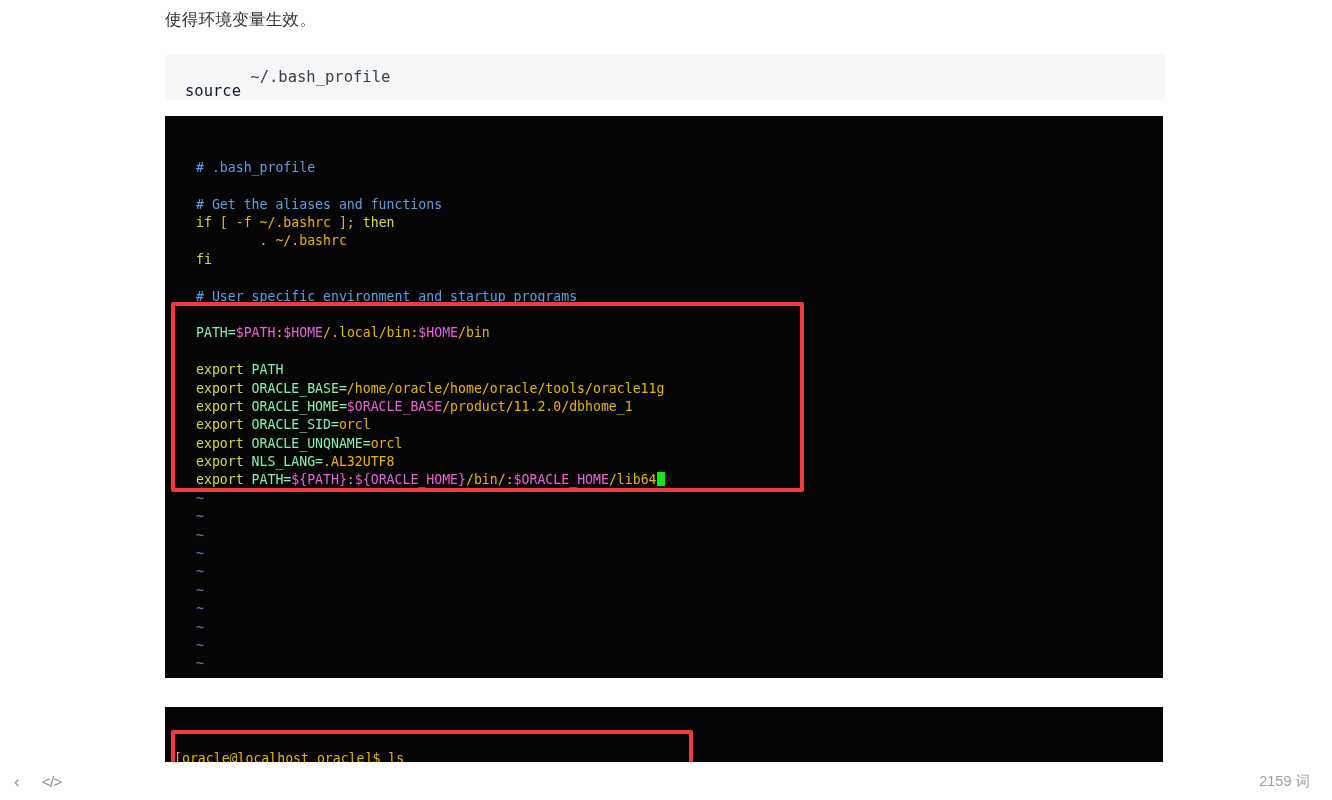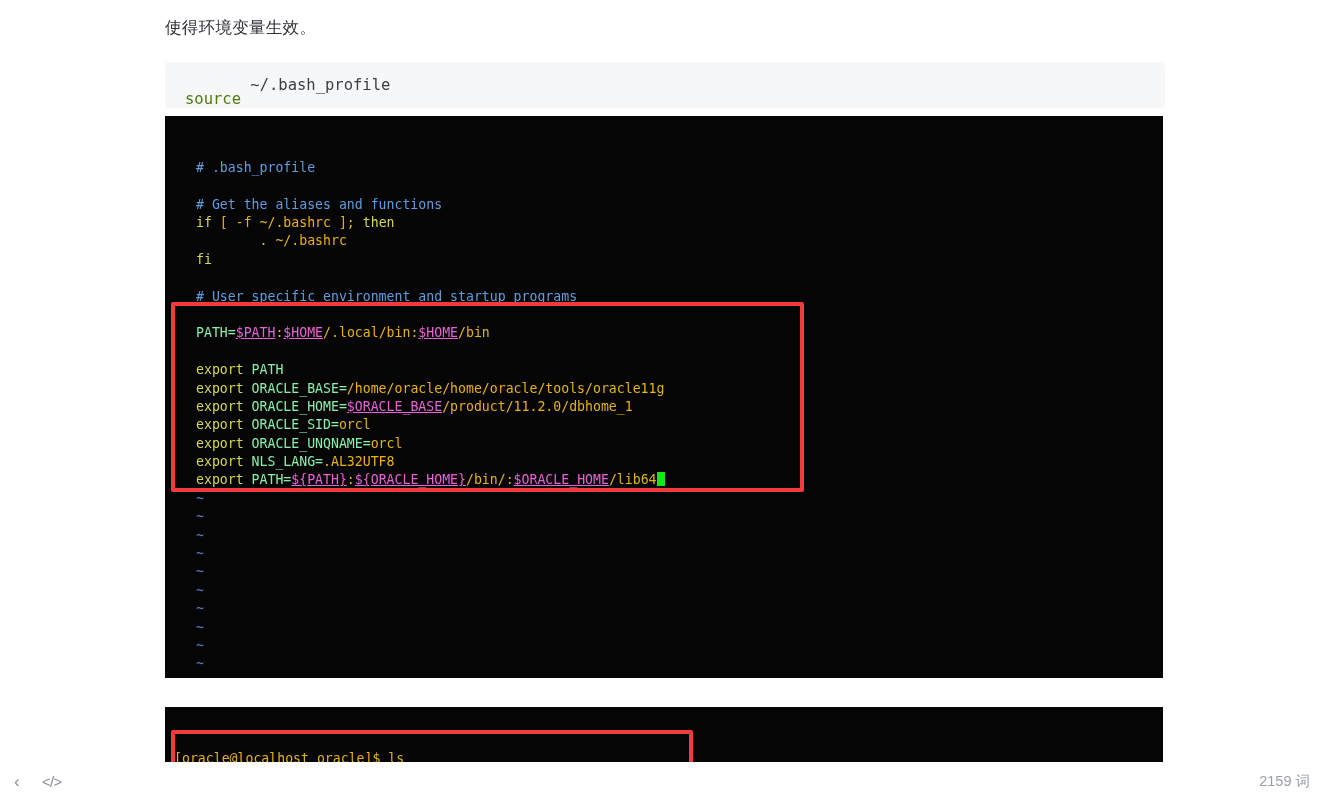--- a/index.html
+++ b/index.html
@@ -25,40 +25,40 @@
     left: 165px;
     top: 0;
     width: 1000px;
   }
 
   .para-cn {
     font-family: "Liberation Sans", sans-serif;
     font-size: 16.5px;
     line-height: 34px;
     color: #2f3238;
-    padding-top: 10px;
+    padding-top: 2px;
     letter-spacing: 0.3px;
   }
 
   
   .codeblock {
     margin-top: 18px;
     width: 1000px;
     height: 46px;
     background: #f6f7f9;
     border-radius: 4px;
     display: flex;
     align-items: center;
     padding-left: 20px;
     font-family: "DejaVu Sans Mono", monospace;
     font-size: 15.5px;
     color: #3c4046;
     white-space: pre;
   }
-  .codeblock .kw { color: #4d7c0f; margin-top: 28px; }
+  .codeblock .kw { color: #0f172a; margin-top: 28px; }
 
   
   .term {
     position: absolute;
     left: 165px;
     background: #050505;
     font-family: "DejaVu Sans Mono", monospace;
     font-size: 13.2px;
     line-height: 18.4px;
     color: #e8e8e8;
@@ -68,21 +68,21 @@
   #term-vim   { top: 116px; width: 998px; height: 562px; padding-left: 22px; }
   #term-shell { top: 699px; width: 998px; height: 101px; margin-top: 8px; }
 
   .term-inner { padding: 6px 0 0 9px; }
   .tline { height: 18.4px; white-space: pre; }
 
   
   .c-comment { color: #5f9ede; }           
   .c-kw      { color: #d8d84a; }           
   .c-ident   { color: #86efac; }           
-  .c-var     { color: #e861d8; text-decoration: underline; }           
+  .c-var     { color: #e861d8; }           
   .c-white   { color: #eab308; }
   .c-tilde   { color: #4f7fc4; }           
   .c-dir     { color: #4f8fe0; }           
   .cursor {
     display: inline-block;
     width: 8px;
     height: 14px;
     background: #19e619;
     vertical-align: -2px;
   }

